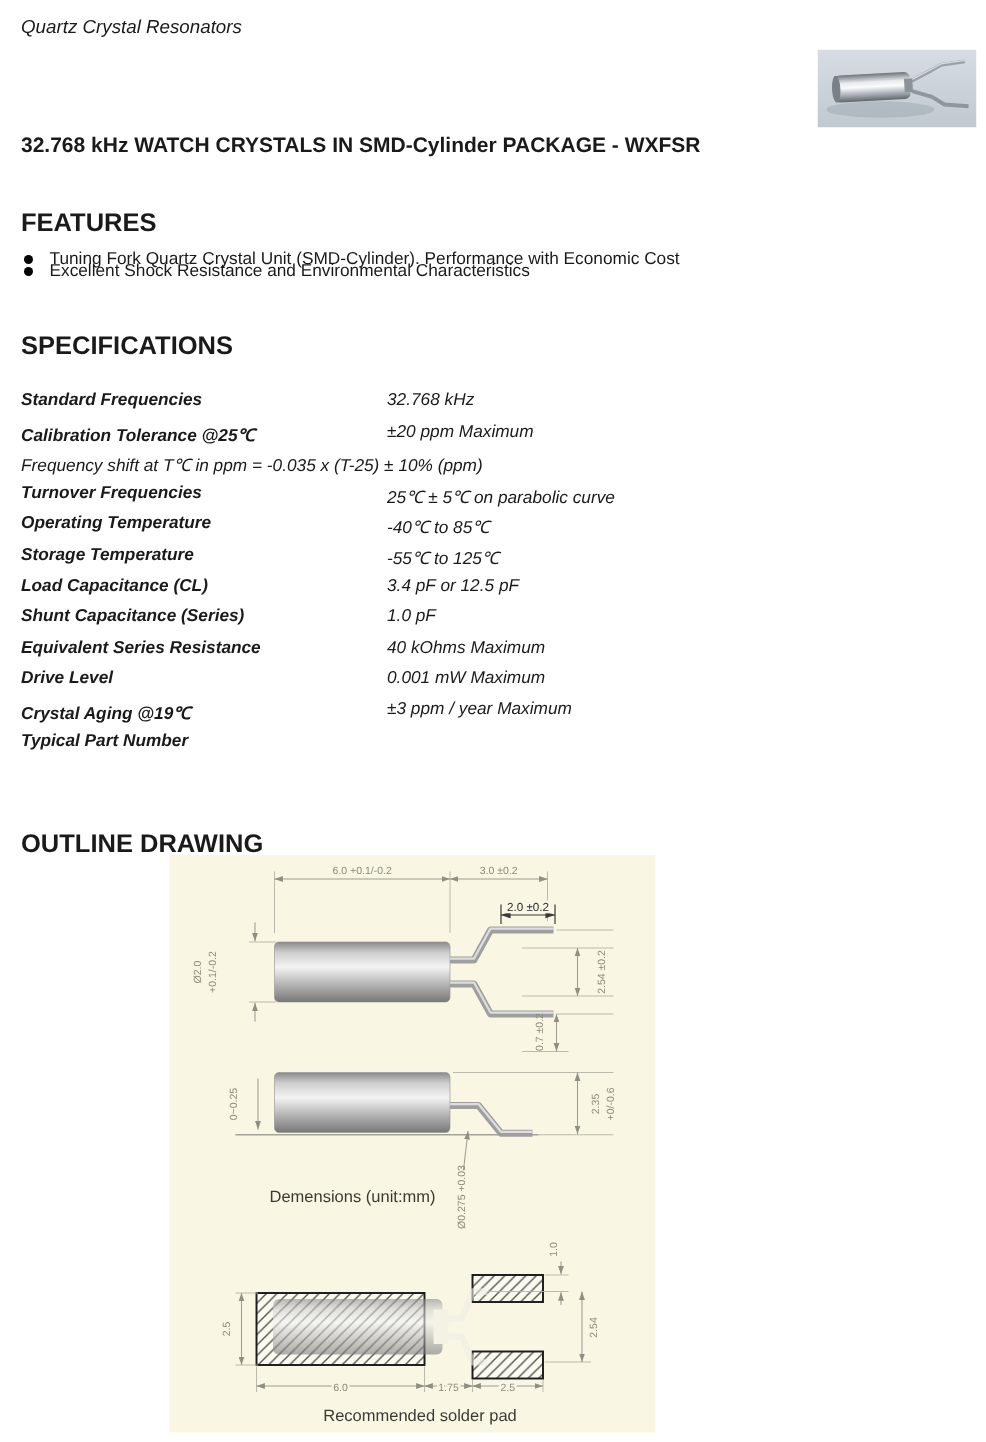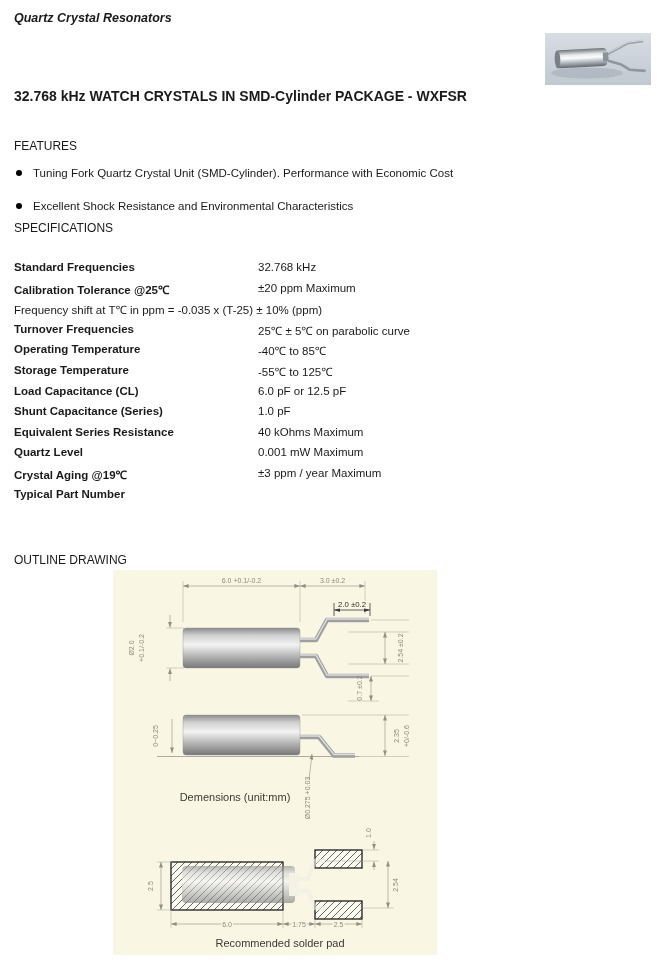--- a/index.html
+++ b/index.html
@@ -3,43 +3,43 @@
 <meta charset="utf-8">
 <style>
   html,body { margin:0; padding:0; }
   body {
     width:657px; height:961px; background:#ffffff;
     font-family:"Liberation Sans", sans-serif; color:#1a1a1a;
     position:relative; overflow:hidden;
   }
   .doc-header {
     position:absolute; left:14px; top:11px;
-    font-size:12.5px; font-weight:bold; font-style:italic;
+    font-size:12.5px; font-weight:normal; font-style:italic;
   }
   .photo {
     position:absolute; left:545px; top:33px; width:106px; height:52px;
   }
   .doc-title {
     position:absolute; left:14px; top:88px;
     font-size:14px; font-weight:bold; letter-spacing:0px; white-space:nowrap;
   }
   .sec-heading {
-    position:absolute; left:14px; font-size:12px; font-weight:normal;
+    position:absolute; left:14px; font-size:17px; font-weight:bold;
   }
   #features-heading { top:139px; }
   #specs-heading { top:221px;text-align:right; }
   #outline-heading { top:553px; }
   .feature-item {
     position:absolute; left:16px; display:flex; align-items:center;
     font-size:11.5px; white-space:nowrap;
   }
-  #feature-0 { top:167px; } #feature-1 { top:200px; }
+  #feature-0 { top:167px; } #feature-1 { top:175px; }
   .bullet { width:6px; height:6px; border-radius:50%; background:#000; margin-right:11px; flex:none; }
   .spec-table { position:absolute; left:14px; top:261px; }
-  .spec-row { display:flex; height:20.6px; font-size:11.5px; white-space:nowrap; }
+  .spec-row { display:flex; height:20.6px; font-size:11.5px; white-space:nowrap;font-style:italic; }
   .spec-label { width:244px; font-weight:bold; }
   .spec-value { }
   .drawing {
     position:absolute; left:113px; top:570px; width:324px; height:385px;
     background:#f9f7e4;
   }
   
   .dim-line { stroke:#9d9d90; stroke-width:0.7; fill:none; }
   .ext-line { stroke:#b3b3a6; stroke-width:0.6; fill:none; }
   .dark-line { stroke:#3a3a3a; stroke-width:0.8; fill:none; }
@@ -114,32 +114,32 @@
   <div class="spec-row">
       <div class="spec-label">Operating Temperature</div>
       <div class="spec-value">-40℃ to 85℃</div>
     </div>
   <div class="spec-row">
       <div class="spec-label">Storage Temperature</div>
       <div class="spec-value">-55℃ to 125℃</div>
     </div>
   <div class="spec-row">
       <div class="spec-label">Load Capacitance (CL)</div>
-      <div class="spec-value">6.0 pF or 12.5 pF</div>
+      <div class="spec-value">3.4 pF or 12.5 pF</div>
     </div>
   <div class="spec-row">
       <div class="spec-label">Shunt Capacitance (Series)</div>
       <div class="spec-value">1.0 pF</div>
     </div>
   <div class="spec-row">
       <div class="spec-label">Equivalent Series Resistance</div>
       <div class="spec-value">40 kOhms Maximum</div>
     </div>
   <div class="spec-row">
-      <div class="spec-label">Quartz Level</div>
+      <div class="spec-label">Drive Level</div>
       <div class="spec-value">0.001 mW Maximum</div>
     </div>
   <div class="spec-row">
       <div class="spec-label">Crystal Aging @19℃</div>
       <div class="spec-value">±3 ppm / year Maximum</div>
     </div>
   <div class="spec-row">
       <div class="spec-label">Typical Part Number</div>
     </div>
 </div>

